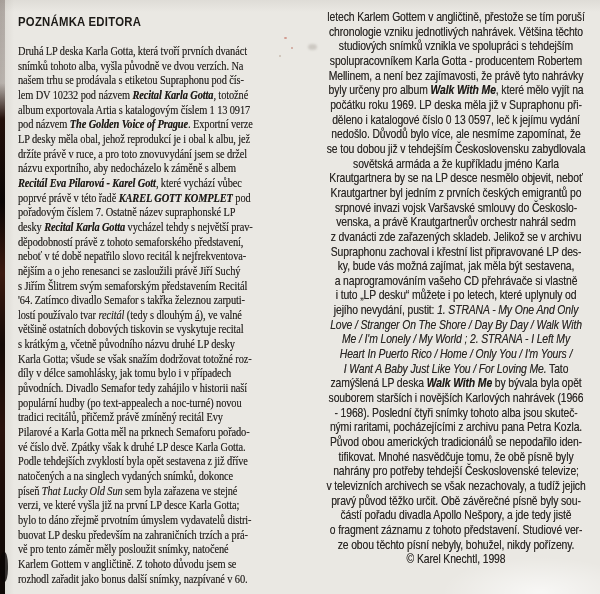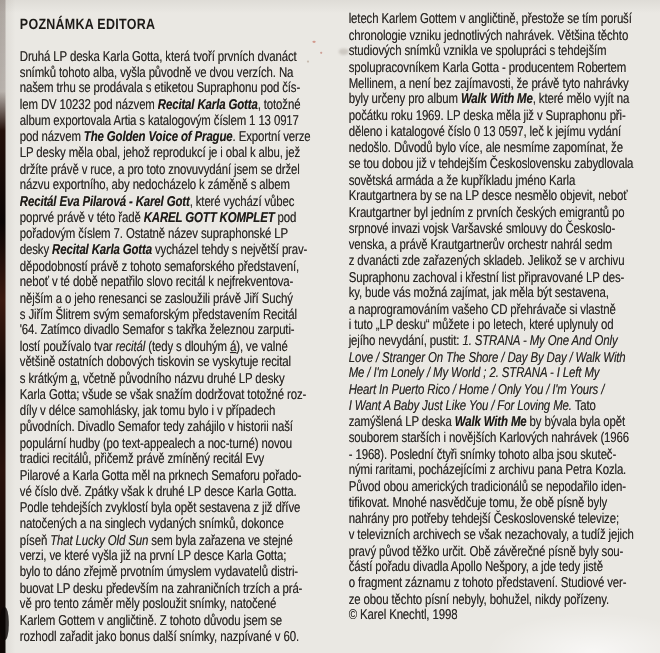--- a/index.html
+++ b/index.html
@@ -17,22 +17,22 @@
       linear-gradient(to bottom, rgba(120,115,105,.10), rgba(120,115,105,0) 12px),
       linear-gradient(to right, rgba(90,80,70,.12), rgba(90,80,70,0) 14px);
   }
   .header{
     position:absolute;left:18px;top:14px;
     font-size:13.5px;font-weight:bold;letter-spacing:.3px;
     color:#1c1a17;white-space:nowrap;
     transform:scaleX(.84);transform-origin:0 0;
   }
   .col{position:absolute;}
-  #left-col{left:18px;top:44px;width:272px;}
-  #right-col{left:317px;top:10px;width:278px;}
+  #left-col{left:18px;top:44px;width:272px;font-family:Liberation Serif, serif;}
+  #right-col{left:317px;top:10px;width:278px;text-align:center;}
   .col-inner{
     font-size:13px;line-height:14.65px;letter-spacing:-.15px;
     transform:scaleX(.8);transform-origin:0 0;width:125%;
     text-shadow:0 0 .4px rgba(45,40,35,.55);
   }
   .line{white-space:nowrap;}
   .bi{font-weight:bold;font-style:italic;color:#1d1a17;}
   .i{font-style:italic;}
   .u{text-decoration:underline;text-underline-offset:1px;}
   

